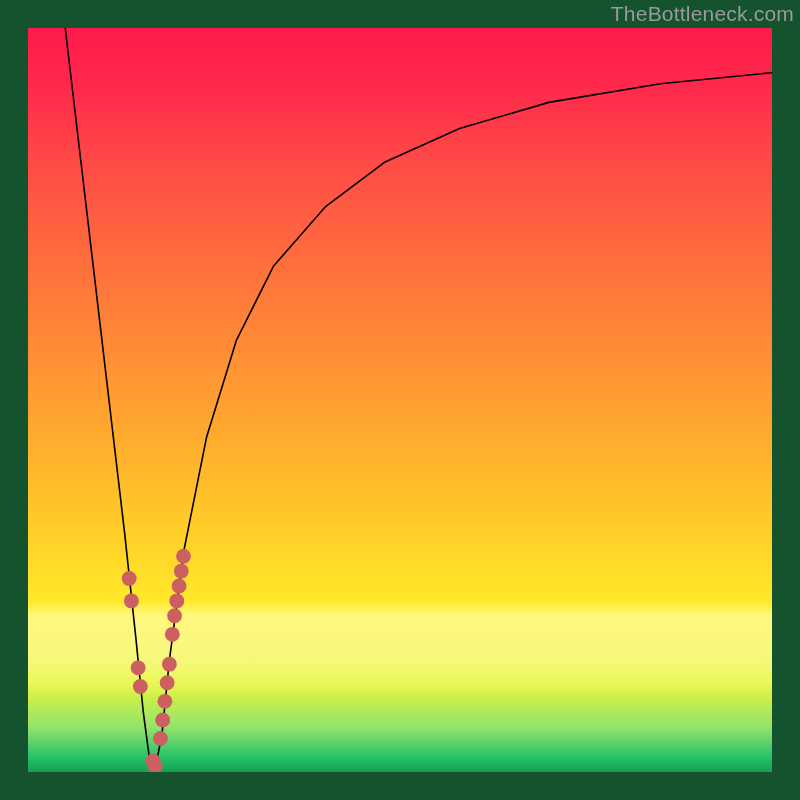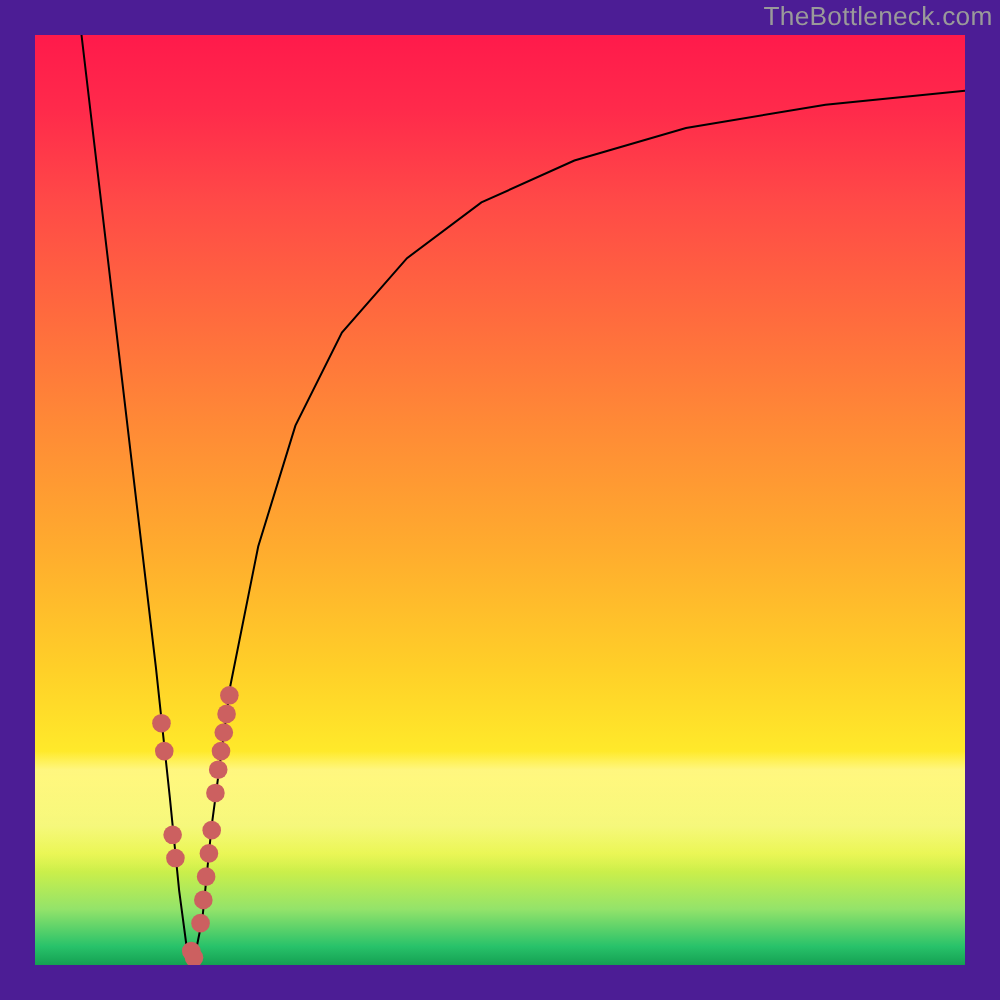--- a/index.html
+++ b/index.html
@@ -8,21 +8,21 @@
     width: 800px;
     height: 800px;
     overflow: hidden;
     background: #000;
     font-family: Arial, Helvetica, sans-serif;
   }
   .frame {
     position: relative;
     width: 800px;
     height: 800px;
-    background: #4c1d95;
+    background: #14532d;
   }
   .plot-area {
     position: absolute;
     left: 28px;
     top: 28px;
     width: 744px;
     height: 744px;
     overflow: hidden;
   }
   .gradient {

